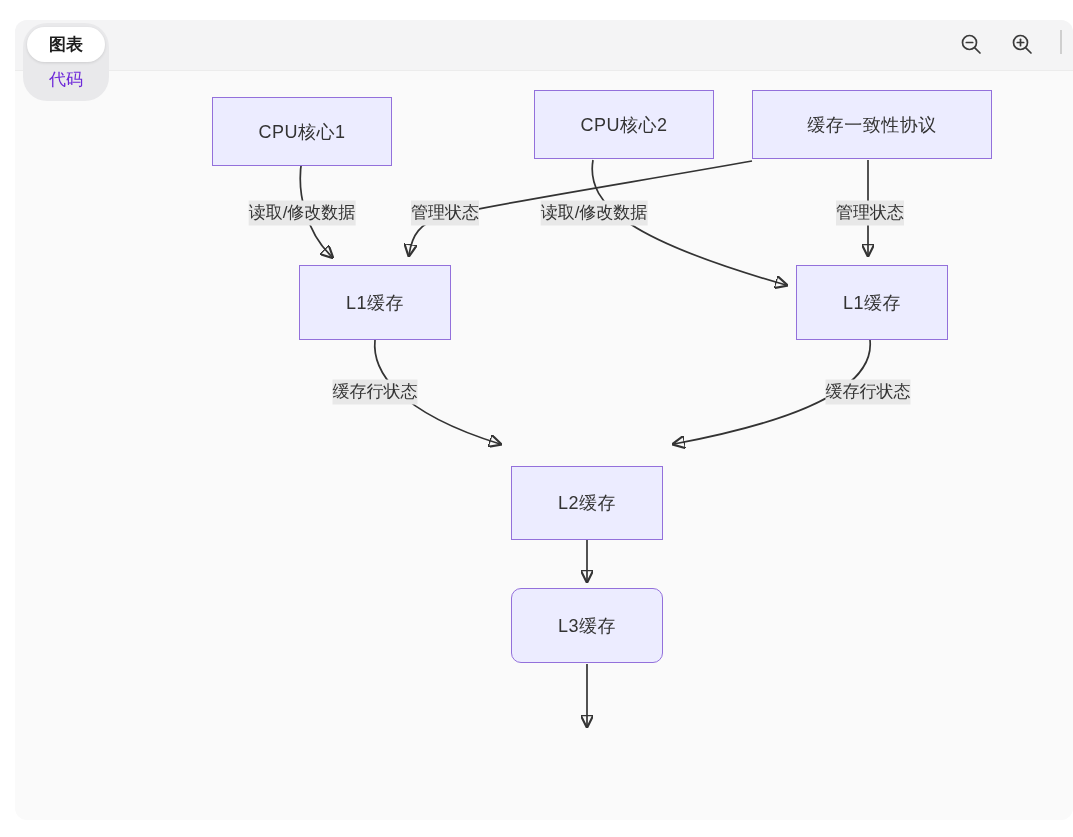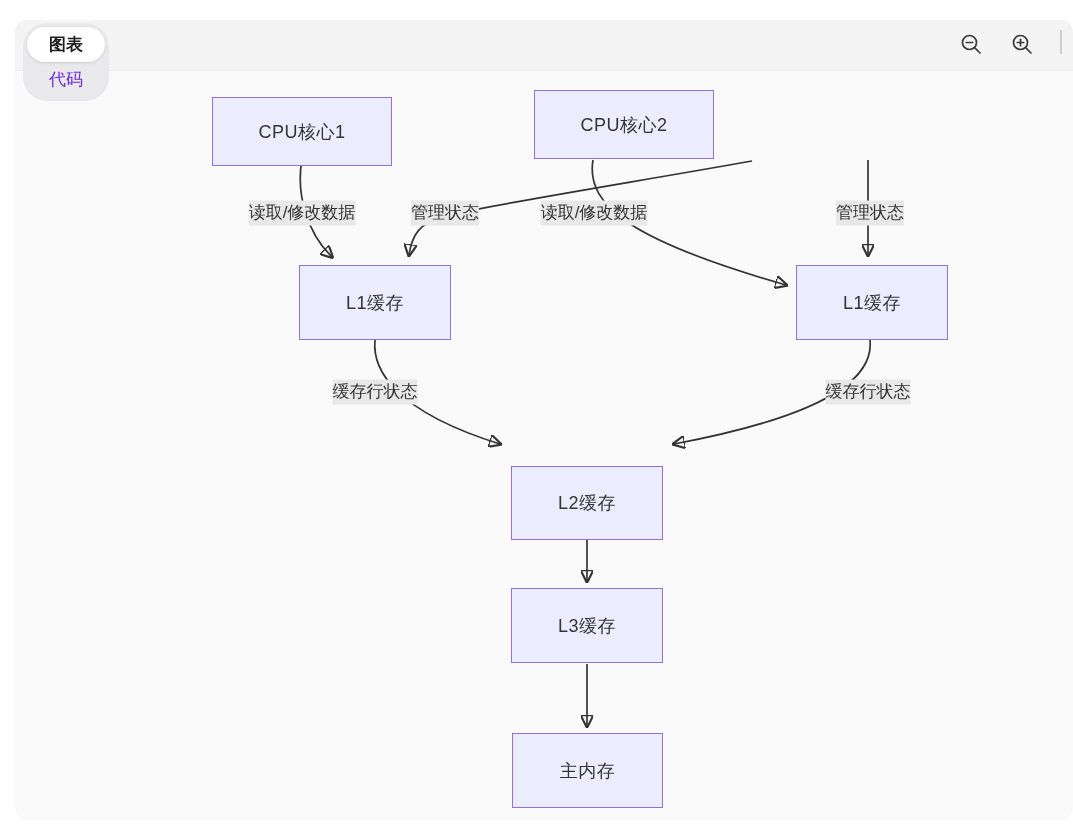--- a/index.html
+++ b/index.html
@@ -47,25 +47,25 @@
         <path d="M593,160 C585,207 636,242 786,285"></path>
         <path d="M752,161 C640,181 483,206 445,216 C419,223 412,235 409,255"></path>
         <path d="M868,160 L868,255"></path>
         <path d="M375,340 C372,369 394,411 500,444"></path>
         <path d="M870,340 C873,369 850,411 674,444"></path>
         <path d="M587,519 L587,581"></path>
         <path d="M587,664 L587,726"></path>
       </svg>
   <div class="node" style="left: 212px; top: 90px; width: 180px; height: 69px; margin-top: 7px;">CPU核心1</div>
       <div class="node" style="left: 502px; top: 90px; width: 180px; height: 69px; margin-left: 32px;">CPU核心2</div>
+      <div class="node" style="left: 752px; top: 90px; width: 240px; height: 69px;">缓存一致性协议</div>
       <div class="node" style="left: 299px; top: 265px; width: 152px; height: 75px;">L1缓存</div>
       <div class="node" style="left: 796px; top: 265px; width: 152px; height: 75px;">L1缓存</div>
       <div class="node" style="left: 511px; top: 444px; width: 152px; height: 74px; margin-top: 22px;">L2缓存</div>
-      <div class="node" style="left: 511px; top: 588px; width: 152px; height: 75px;">L3缓存</div>
-      <div class="node" style="left: 512px; top: 733px; width: 151px; height: 75px;">主内存</div>
+      <div class="node" style="left: 511px; top: 588px; width: 152px; height: 75px; border-radius: 10px;">L3缓存</div>
       <div class="edge-label" style="left: 302px; top: 213px;">读取/修改数据</div>
       <div class="edge-label" style="left: 594px; top: 213px;">读取/修改数据</div>
       <div class="edge-label" style="left: 445px; top: 213px;">管理状态</div>
       <div class="edge-label" style="left: 870px; top: 213px;">管理状态</div>
       <div class="edge-label" style="left: 375px; top: 392px;">缓存行状态</div>
       <div class="edge-label" style="left: 868px; top: 392px;">缓存行状态</div>
     </div>
 
   <div class="toolbar">
     <div class="tab-group">

